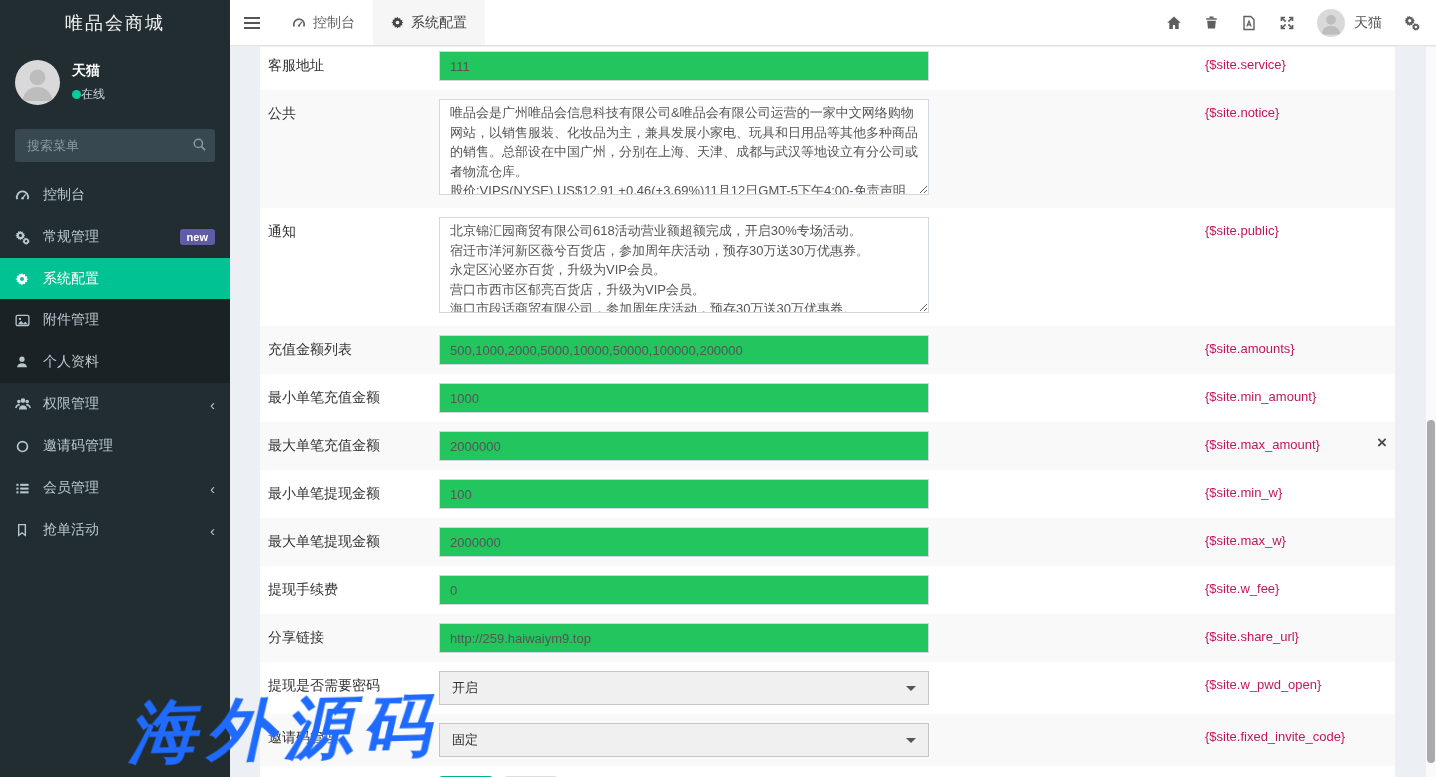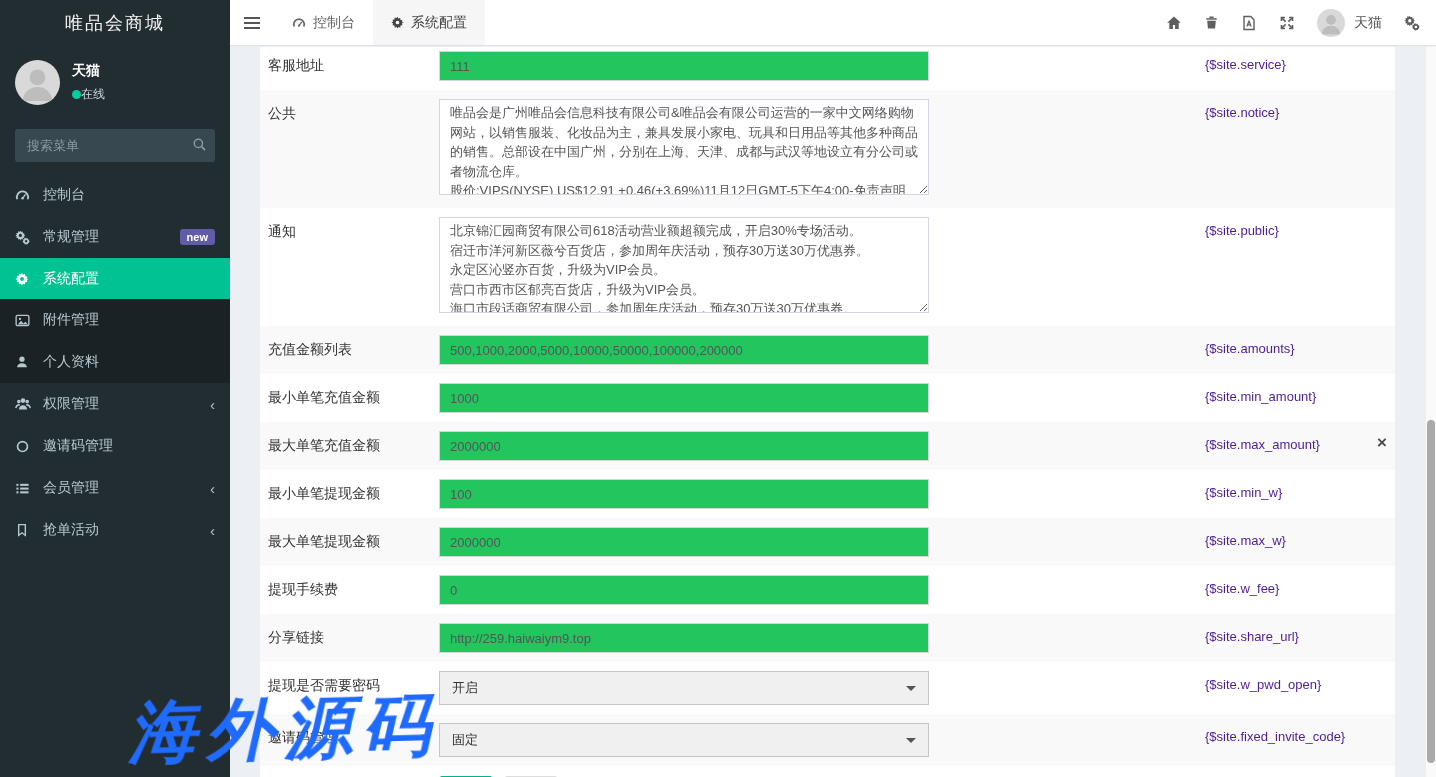--- a/index.html
+++ b/index.html
@@ -56,21 +56,21 @@
   .ta { width:100%; height:96px; border:1px solid #d2d6de; background:#fff; padding:3px 10px;
         font-size:13px; color:#555; line-height:1.5; font-family:inherit; outline:none;
         overflow-y:scroll; resize:vertical; }
   .ta::-webkit-scrollbar { width:10px; }
   .ta::-webkit-scrollbar-track { background:#f5f5f5; }
   .ta::-webkit-scrollbar-thumb { background:#bdbdbd; border-radius:5px; }
   .fselect { width:100%; height:34px; border:1px solid #c6c6c6; background:#f0f0f0; display:flex;
              align-items:center; padding:0 12px; font-size:13px; color:#333; cursor:pointer; }
   .caret { margin-left:auto; width:0; height:0; border-left:5px solid transparent;
            border-right:5px solid transparent; border-top:5px solid #555; }
-  .fvar { margin-left:276px; padding-top:6px; font-size:13px; color:#4c1d95; white-space:nowrap; }
+  .fvar { margin-left:276px; padding-top:6px; font-size:13px; color:#be185d; white-space:nowrap; }
   .fclose { margin-left:auto; padding-top:3px; font-size:17px; font-weight:bold; color:#4a4a4a; cursor:pointer; line-height:1; }
   .btn-row { padding:10px 8px 20px 179px; background:#fff; }
   .btn { display:inline-block; border-radius:3px; font-size:13px; padding:7px 13px; cursor:pointer; border:1px solid transparent; }
   .btn-primary { background:#00c292; color:#fff; border-color:#00b389; margin-right:7px; }
   .btn-default { background:#f4f4f4; color:#444; border-color:#ddd; }
 
   
   .pg-track { position:absolute; right:0; top:47px; bottom:0; width:10px; background:#fafafa; z-index:6; }
   .pg-thumb { position:absolute; right:1px; top:373px; width:8px; height:343px; background:#aaa; border-radius:4px; }
 

